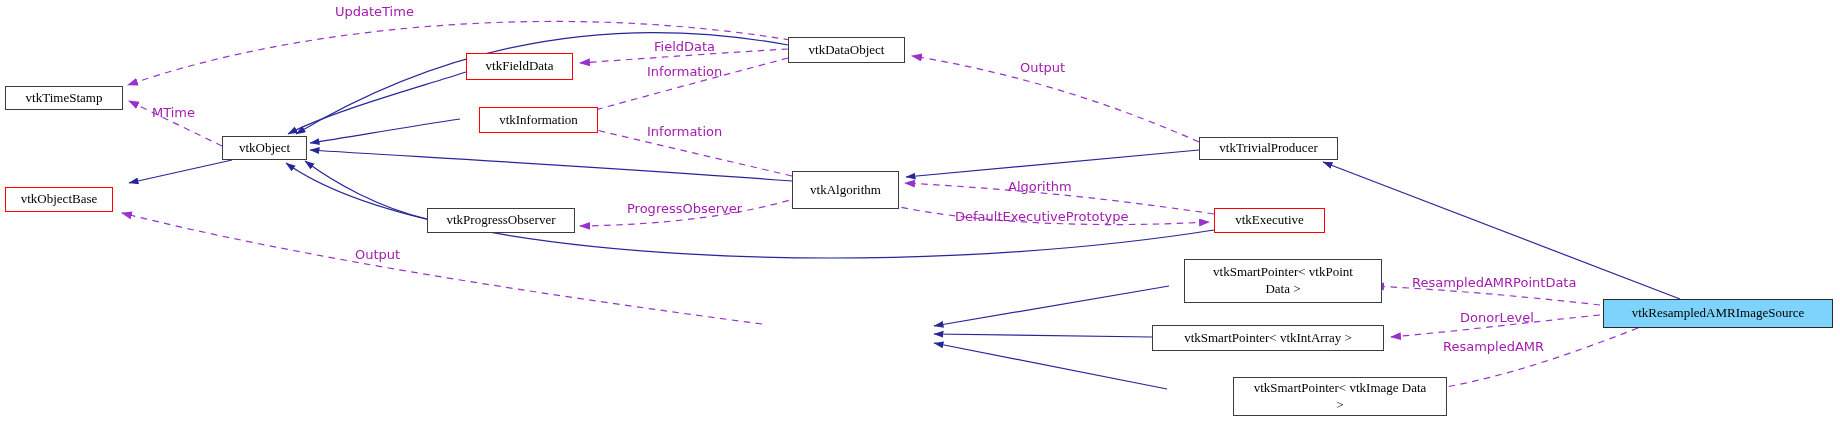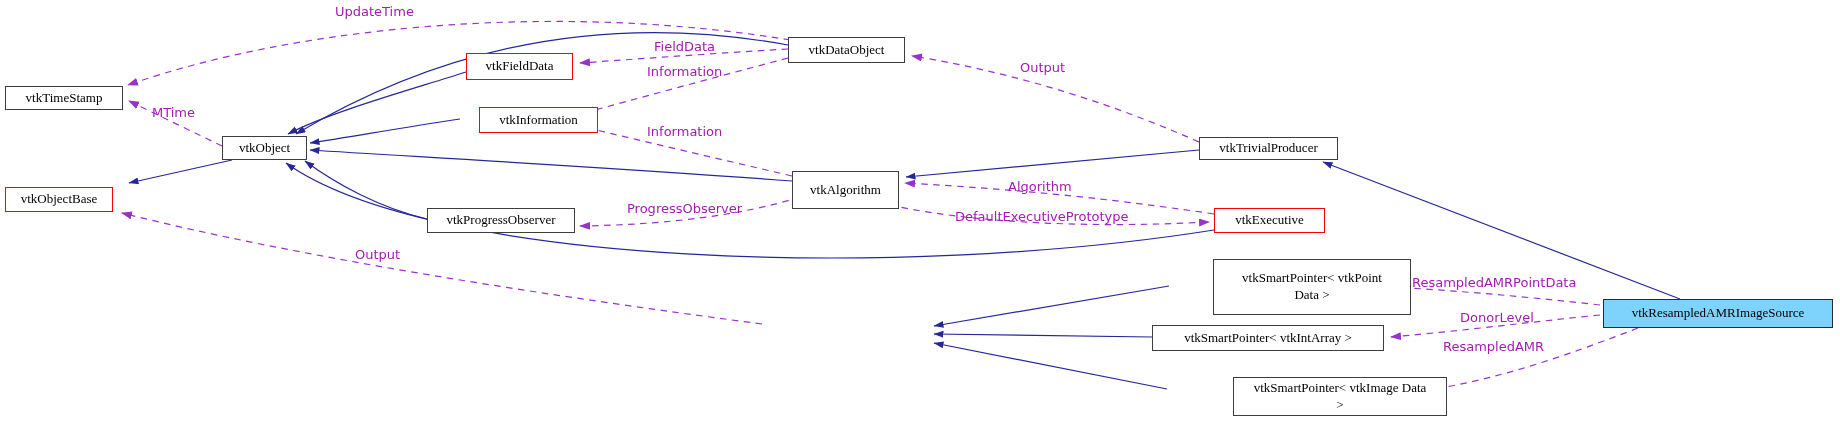--- a/index.html
+++ b/index.html
@@ -69,21 +69,21 @@
   <div class="node" style="left:5px;top:86px;width:118px;height:24px;">vtkTimeStamp</div>
   <div class="node red" style="left:5px;top:187px;width:108px;height:25px;">vtkObjectBase</div>
   <div class="node" style="left:222px;top:136px;width:85px;height:24px;">vtkObject</div>
   <div class="node red" style="left:466px;top:53px;width:107px;height:27px;">vtkFieldData</div>
   <div class="node red" style="left:479px;top:107px;width:119px;height:26px;">vtkInformation</div>
   <div class="node" style="left:788px;top:37px;width:117px;height:26px;">vtkDataObject</div>
   <div class="node" style="left:427px;top:208px;width:148px;height:25px;">vtkProgressObserver</div>
   <div class="node" style="left:792px;top:171px;width:107px;height:38px;">vtkAlgorithm</div>
   <div class="node" style="left:1199px;top:137px;width:139px;height:23px;">vtkTrivialProducer</div>
   <div class="node red" style="left:1214px;top:208px;width:111px;height:25px;">vtkExecutive</div>
-  <div class="node" style="left:1213px;top:259px;width:198px;height:56px;">vtkSmartPointer&lt; vtkPoint Data &gt;</div>
+  <div class="node" style="left:1184px;top:259px;width:198px;height:44px;">vtkSmartPointer&lt; vtkPoint Data &gt;</div>
   <div class="node" style="left:1152px;top:325px;width:232px;height:26px;">vtkSmartPointer&lt; vtkIntArray &gt;</div>
   <div class="node" style="left:1233px;top:377px;width:214px;height:39px;">vtkSmartPointer&lt; vtkImage Data &gt;</div>
   <div class="node focus" style="left:1603px;top:299px;width:230px;height:29px;">vtkResampledAMRImageSource</div>
 
   <div class="elabel" style="left:335px;top:5px;">UpdateTime</div>
   <div class="elabel" style="left:152px;top:106px;">MTime</div>
   <div class="elabel" style="left:654px;top:40px;">FieldData</div>
   <div class="elabel" style="left:647px;top:65px;">Information</div>
   <div class="elabel" style="left:647px;top:125px;">Information</div>
   <div class="elabel" style="left:1020px;top:61px;">Output</div>

